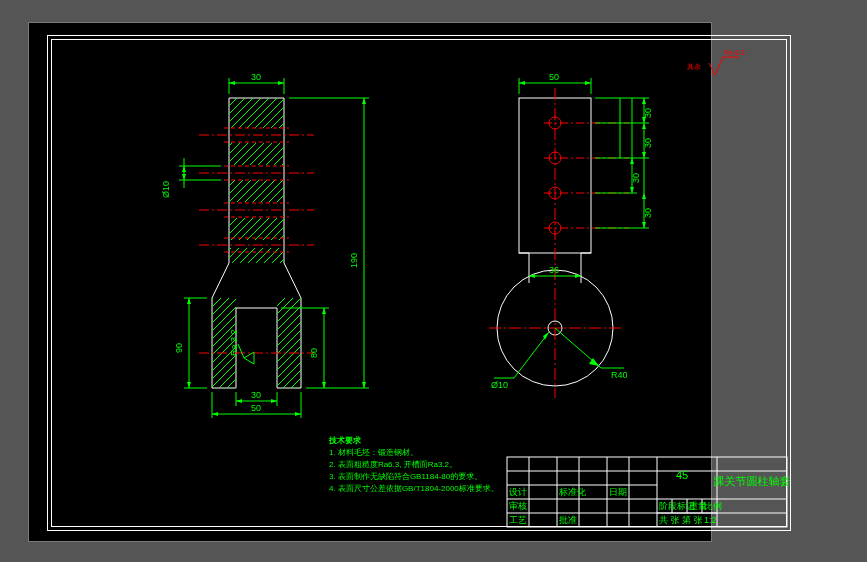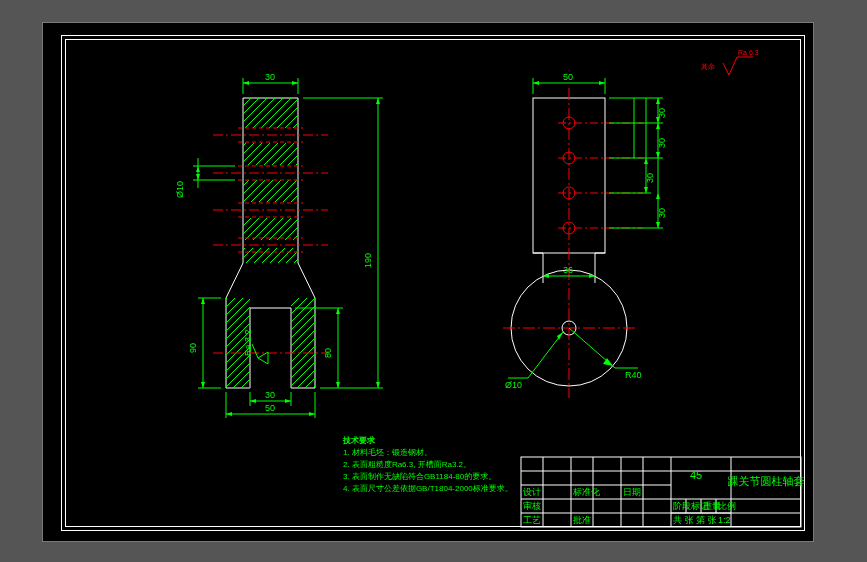--- a/index.html
+++ b/index.html
@@ -6,23 +6,23 @@
   body {
     background: #555;
     width: 867px;
     height: 562px;
     overflow: hidden;
     position: relative;
     font-family: "SimSun", sans-serif;
   }
   .canvas {
     position: absolute;
-    left: 42px;
+    left: 28px;
     top: 22px;
-    width: 772px;
+    width: 684px;
     height: 520px;
     background: #000;
     border: 1px solid #7a7a7a;
   }
   .frame-outer {
     position: absolute;
     left: 18px; top: 12px;
     width: 744px; height: 496px;
     border: 1px solid #fff;
   }

